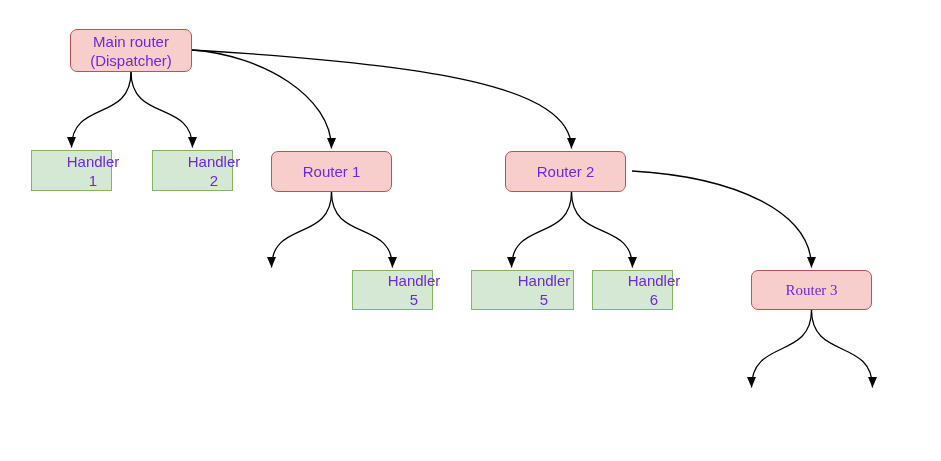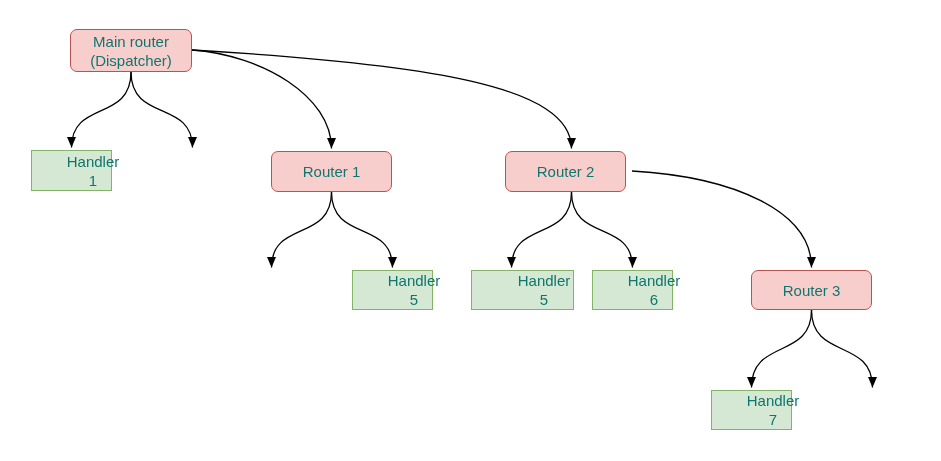--- a/index.html
+++ b/index.html
@@ -32,21 +32,21 @@
   }
   .node {
     position: absolute;
     box-sizing: border-box;
     display: flex;
     align-items: center;
     justify-content: center;
     text-align: center;
     font-size: 15px;
     line-height: 19px;
-    color: #0f766e;
+    color: #6d28d9;
   }
   .node .lbl {
     white-space: pre-line;
   }
   .node.router {
     background: var(--router-fill, #f8cecc);
     border: 1.3px solid var(--router-border, #b85450);
     border-radius: 7px;
   }
   .node.handler {
@@ -83,20 +83,23 @@
 
   <div class="node router" style="left:70px; top:29px; width:122px; height:43px;">
     <span class="lbl">Main router
 (Dispatcher)</span>
   </div>
 
   <div class="node handler" style="left:31px; top:150px; width:81px; height:41px;">
     <span class="lbl">Handler 1</span>
   </div>
 
+  <div class="node handler" style="left:152px; top:150px; width:81px; height:41px;">
+    <span class="lbl">Handler 2</span>
+  </div>
 
   <div class="node router" style="left:271px; top:151px; width:121px; height:41px;">
     <span class="lbl">Router 1</span>
   </div>
 
   <div class="node router" style="left:505px; top:151px; width:121px; height:41px;">
     <span class="lbl">Router 2</span>
   </div>
 
 
@@ -105,22 +108,19 @@
   </div>
 
   <div class="node handler" style="left:471px; top:270px; width:103px; height:40px;">
     <span class="lbl">Handler 5</span>
   </div>
 
   <div class="node handler" style="left:592px; top:270px; width:81px; height:40px;align-items:flex-end;">
     <span class="lbl">Handler 6</span>
   </div>
 
-  <div class="node router" style="left:751px; top:270px; width:121px; height:40px;">
+  <div class="node router" style="left:751px; top:270px; width:121px; height:40px;font-family:Liberation Serif, serif;">
     <span class="lbl">Router 3</span>
   </div>
 
-  <div class="node handler" style="left:711px; top:390px; width:81px; height:40px;">
-    <span class="lbl">Handler 7</span>
-  </div>
 
 
 </div>
 
 </body></html>

